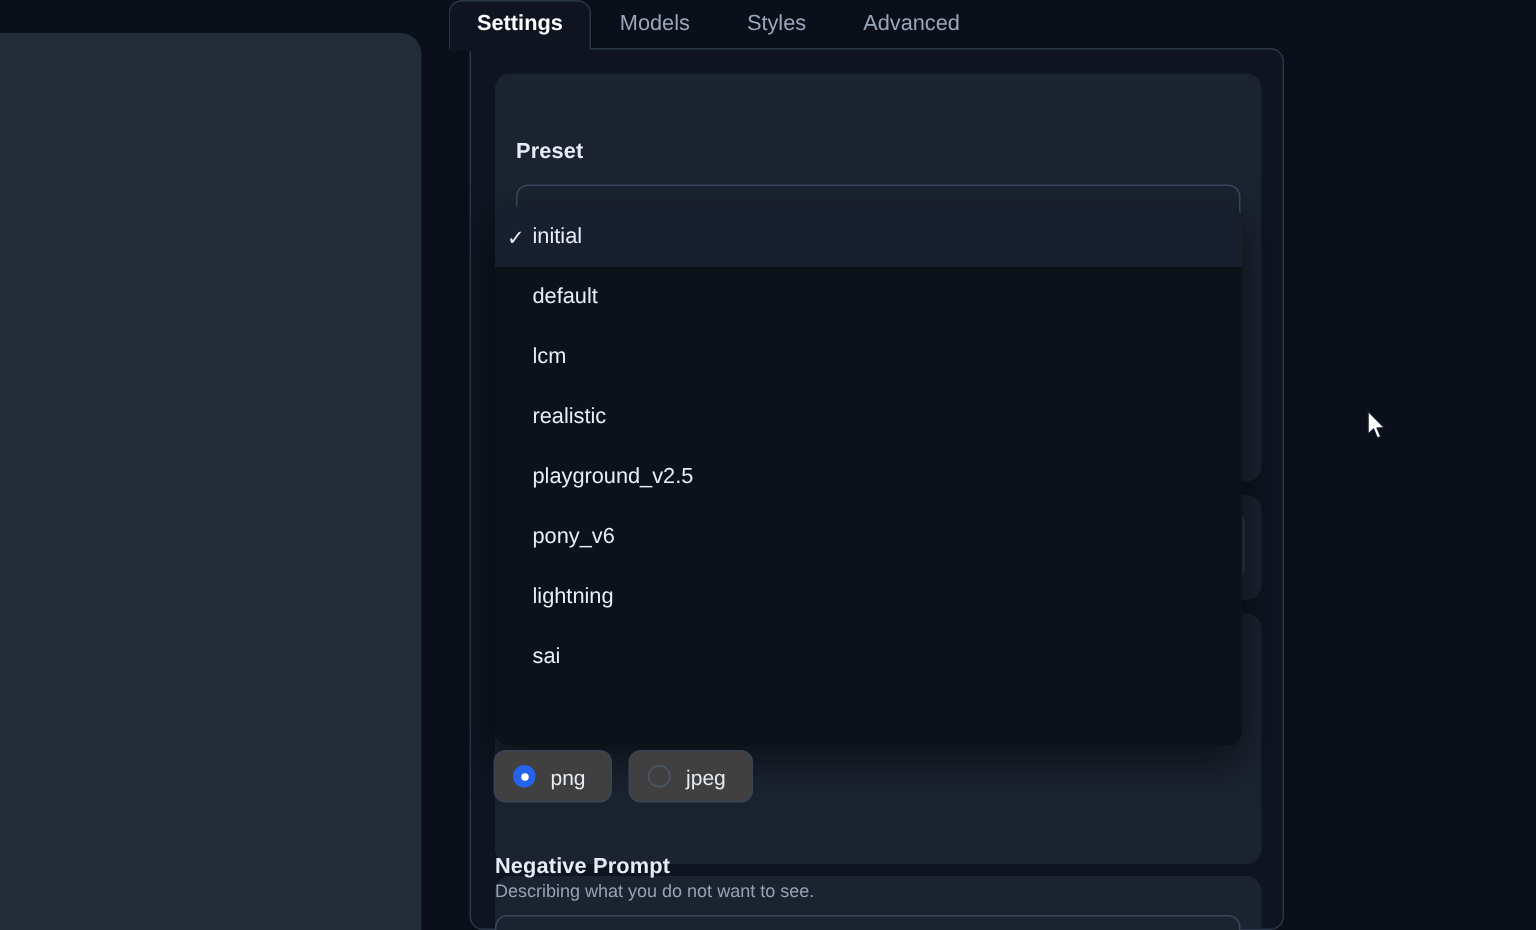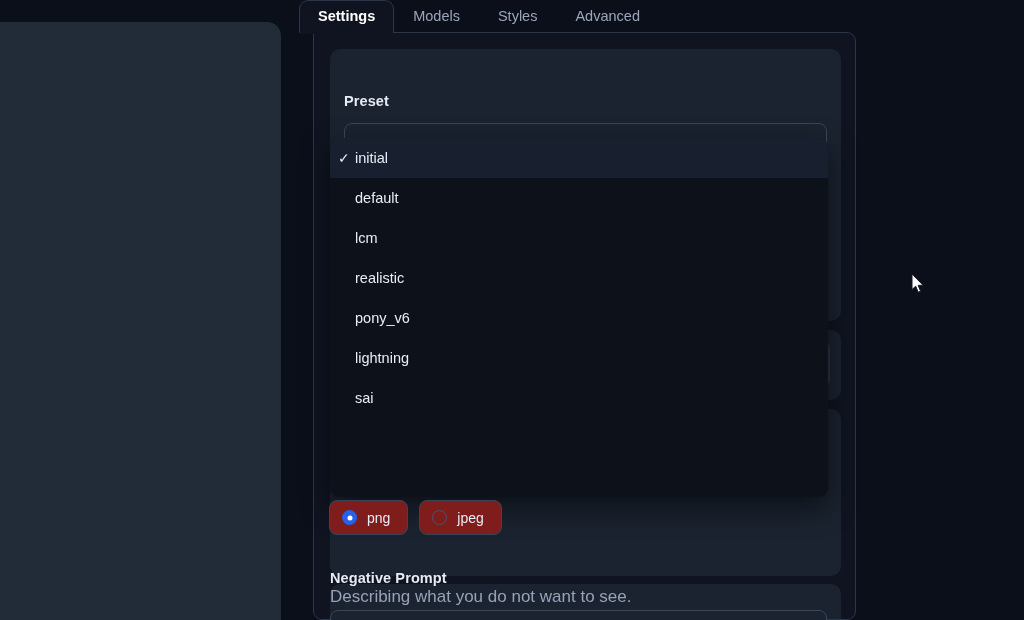--- a/index.html
+++ b/index.html
@@ -112,21 +112,21 @@
   .field-label {
     position: absolute;
     font-size: 14.5px;
     color: #e7ebf3;
     font-weight: 600;
     letter-spacing: .1px;
   }
 
   .field-sub {
     position: absolute;
-    font-size: 17px;
+    font-size: 12px;
     color: #97a2b6;
   }
 
   
   #preset-combo {
     position: absolute;
     left: 14px;
     top: 74px;
     width: 483px;
     height: 45px;
@@ -206,21 +206,21 @@
     display: flex;
     gap: 11px;
     z-index: 45;
   }
   .pill {
     display: flex;
     align-items: center;
     gap: 10px;
     height: 35px;
     padding: 0 17px 0 12px;
-    background: #7f1d1d;
+    background: #404040;
     border: 1px solid #394557;
     border-radius: 8px;
     font-size: 14px;
     color: #e7ebf3;
     cursor: default;
   }
   .radio {
     width: 15px; height: 15px;
     border-radius: 50%;
     border: 1px solid #4b5768;
@@ -323,20 +323,23 @@
   <div class="dd-item">
     <span>default</span>
   </div>
   <div class="dd-item">
     <span>lcm</span>
   </div>
   <div class="dd-item">
     <span>realistic</span>
   </div>
   <div class="dd-item">
+    <span>playground_v2.5</span>
+  </div>
+  <div class="dd-item">
     <span>pony_v6</span>
   </div>
   <div class="dd-item">
     <span>lightning</span>
   </div>
   <div class="dd-item">
     <span>sai</span>
   </div>
 </div>
 

